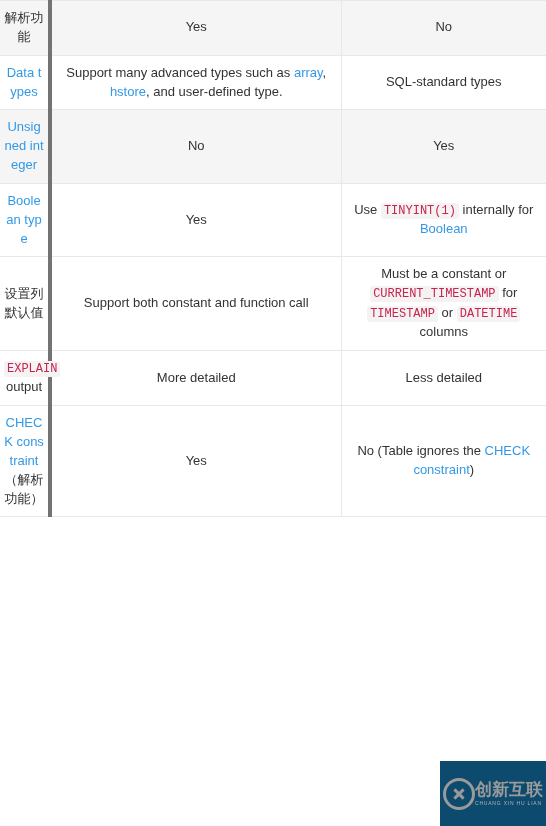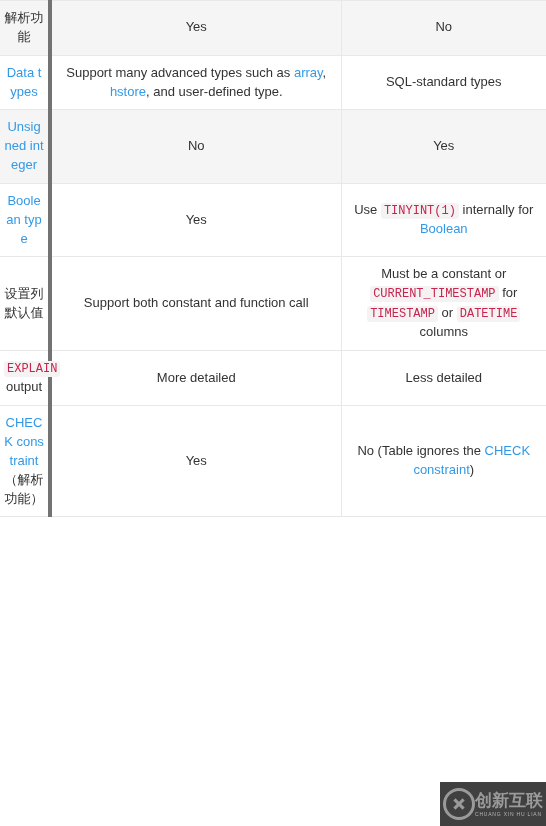--- a/index.html
+++ b/index.html
@@ -74,22 +74,22 @@
     font-size: 12px;
     white-space: nowrap;
   }
 
   
   .watermark {
     position: absolute;
     right: 0px;
     bottom: 0px;
     width: 106px;
-    height: 44px;
-    background: #404040;
+    height: 65px;
+    background: #0c4a6e;
     display: flex;
     align-items: center;
     justify-content: center;
     gap: 0;
     pointer-events: none;
   }
   .wm-logo {
     width: 26px;
     height: 26px;
     border: 3px solid #9a9a9a;

